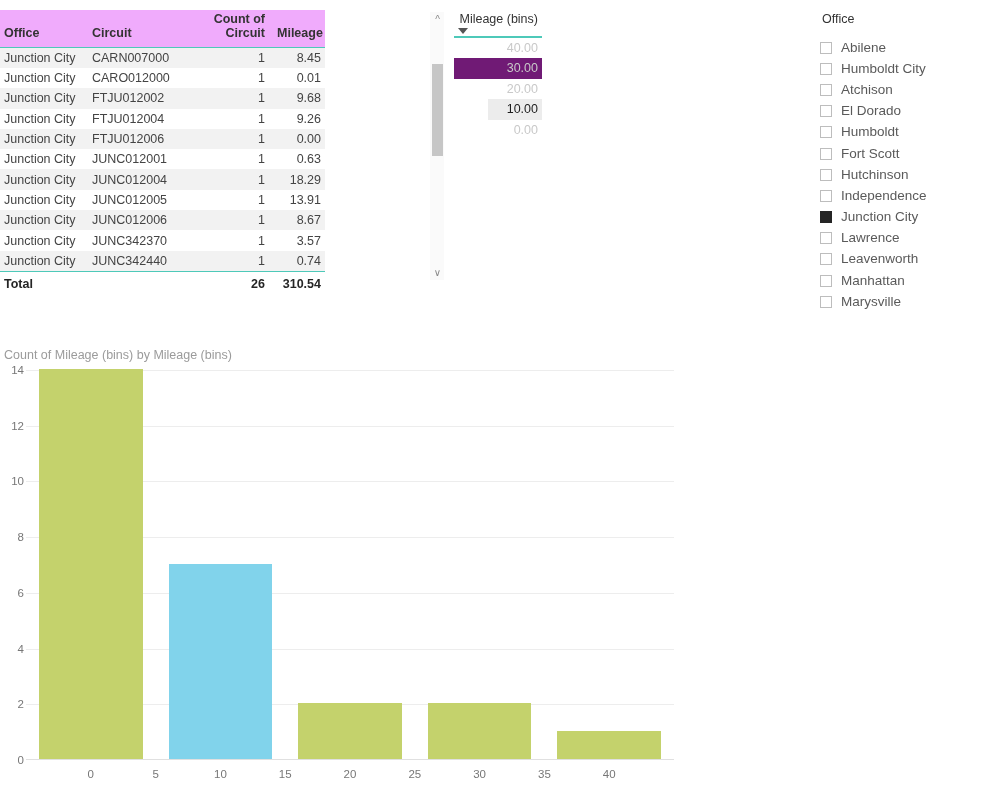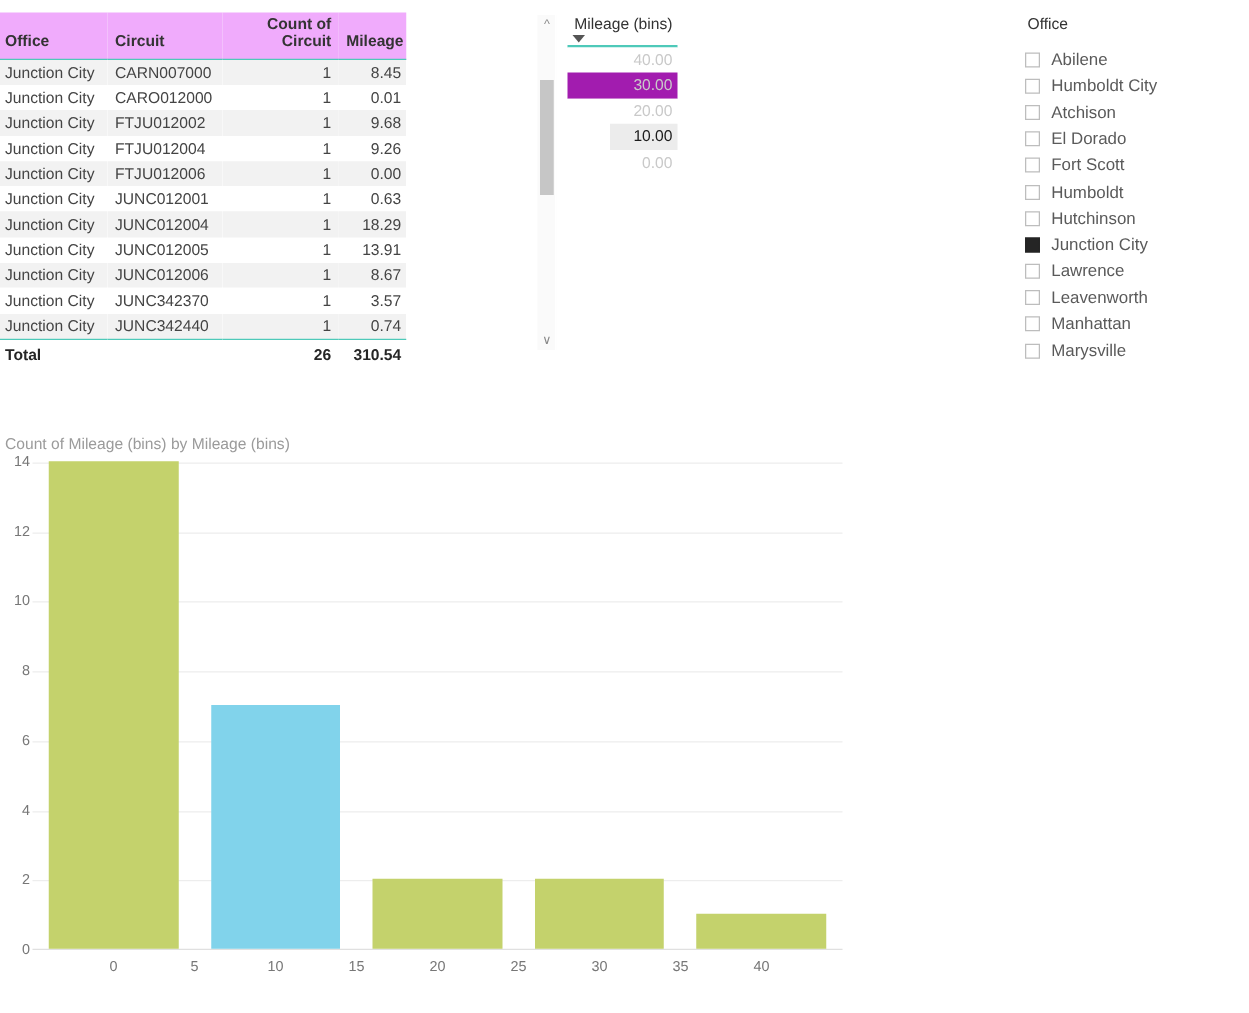--- a/index.html
+++ b/index.html
@@ -129,21 +129,21 @@
   }
   .mileage-row {
     font-size: 12.5px;
     text-align: right;
     padding: 3px 4px;
     height: 20.5px;
     line-height: 14px;
     color: #c9c9c9;
     background: #ffffff;
   }
-  .mileage-row.band { background: #a21caf; }
+  .mileage-row.band { background: #701a75; }
   .mileage-row.selected {
     color: #1c1c1c;
     background: #ececec;
     margin-left: 34px;
   }
 
   
   #office-slicer {
     position: absolute;
     left: 820px; top: 12px;
@@ -370,29 +370,33 @@
         <div class="office-item">
           <span class="office-checkbox"></span>
           <span class="office-label">Atchison</span>
         </div>
         <div class="office-item">
           <span class="office-checkbox"></span>
           <span class="office-label">El Dorado</span>
         </div>
         <div class="office-item">
           <span class="office-checkbox"></span>
+          <span class="office-label">Humboldt</span>
+        </div>
+        <div class="office-item">
+          <span class="office-checkbox"></span>
           <span class="office-label">Fort Scott</span>
         </div>
         <div class="office-item">
           <span class="office-checkbox"></span>
-          <span class="office-label">Humboldt</span>
-        </div>
-        <div class="office-item">
-          <span class="office-checkbox"></span>
           <span class="office-label">Hutchinson</span>
+        </div>
+        <div class="office-item">
+          <span class="office-checkbox"></span>
+          <span class="office-label">Independence</span>
         </div>
         <div class="office-item checked">
           <span class="office-checkbox"></span>
           <span class="office-label">Junction City</span>
         </div>
         <div class="office-item">
           <span class="office-checkbox"></span>
           <span class="office-label">Lawrence</span>
         </div>
         <div class="office-item">

